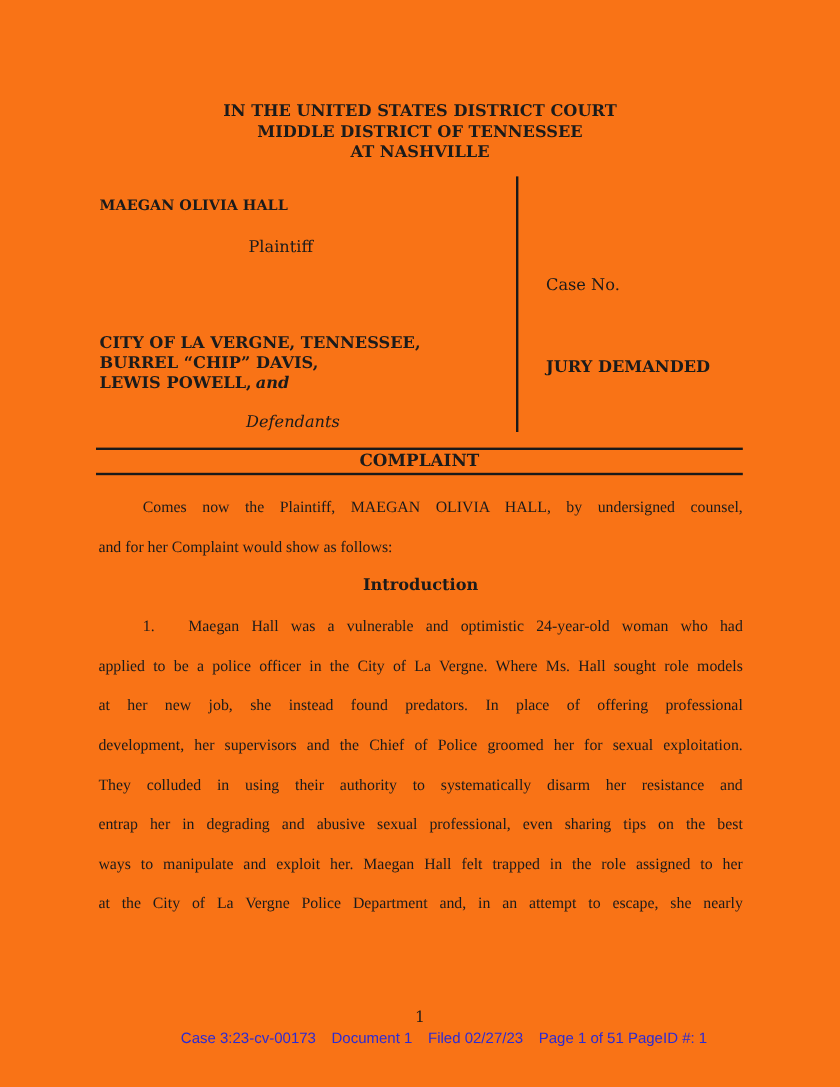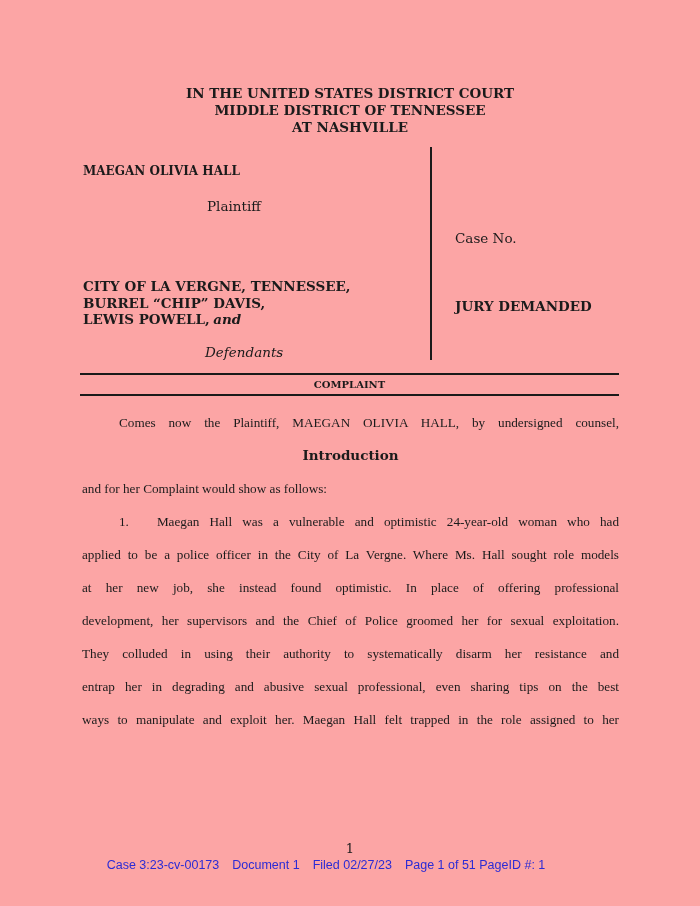--- a/index.html
+++ b/index.html
@@ -1,20 +1,20 @@
 <!DOCTYPE html>
 <html><head>
 <meta charset="utf-8">
 <title>Document</title>
 <style>
   html,body{margin:0;padding:0;background:#ffffff;}
   .page{
     position:relative;
     width:700px;height:906px;
-    background:#fca5a5;
+    background:#f97316;
     color:#1b1b1b;
     font-family:"DejaVu Serif","Liberation Serif",serif;
     overflow:hidden;
   }
   
   .court-header{
     position:absolute;top:85px;left:0;width:700px;
     text-align:center;font-weight:bold;font-size:13.5px;line-height:17px;
   }
   
@@ -44,21 +44,21 @@
   }
   .cap-jury{
     position:absolute;left:455px;top:298px;font-weight:bold;font-size:13.5px;
   }
   
   .rule{position:absolute;left:80px;width:539px;height:2px;background:#1a1a1a;}
   .rule-top{top:373px;}
   .rule-bottom{top:394px;}
   .doc-title{
     position:absolute;left:80px;top:375px;width:539px;height:19px;
-    text-align:center;font-weight:bold;font-size:10px;line-height:19px;
+    text-align:center;font-weight:bold;font-size:14px;line-height:19px;
   }
   
   .body-block{
     position:absolute;left:82px;top:406px;width:537px;
     font-family:"Liberation Serif","DejaVu Serif",serif;
     font-size:13.2px;
   }
   .bline{
     height:33px;line-height:33px;overflow:hidden;
   }
@@ -72,21 +72,21 @@
   .tab-gap{display:inline-block;width:28px;}
   
   .page-number{
     position:absolute;left:0;top:841px;width:700px;
     text-align:center;font-size:13px;
   }
   .ecf-stamp{
     position:absolute;left:0;top:858px;width:652px;
     text-align:center;
     font-family:"Liberation Sans","DejaVu Sans",sans-serif;
-    font-size:12.5px;color:#2b2bd5;
+    font-size:12.5px;color:#2b2bd5;padding-left:44px;
   }
   .stamp-part{margin-right:13px;}
   .stamp-part:last-child{margin-right:0;}
 </style>
 </head>
 <body>
 
 <div class="page">
 
   <div class="court-header">
@@ -109,31 +109,32 @@
 
   <div class="cap-case-no">Case No.</div>
   <div class="cap-jury">JURY DEMANDED</div>
 
   <div class="rule rule-top"></div>
   <div class="doc-title">COMPLAINT</div>
   <div class="rule rule-bottom"></div>
 
   <div class="body-block">
     <div class="bline jline indent">Comes now the Plaintiff, MAEGAN OLIVIA HALL, by undersigned counsel,</div>
+    <div class="bline">and for her Complaint would show as follows:</div>
+
     <div class="bline center-line">Introduction</div>
-
-    <div class="bline">and for her Complaint would show as follows:</div>
 
     <div class="bline jline indent"><span>1.</span><span class="tab-gap"></span><span>Maegan Hall was a vulnerable and optimistic 24-year-old woman who had</span></div>
     <div class="bline jline">applied to be a police officer in the City of La Vergne. Where Ms. Hall sought role models</div>
-    <div class="bline jline">at her new job, she instead found optimistic. In place of offering professional</div>
+    <div class="bline jline">at her new job, she instead found predators. In place of offering professional</div>
     <div class="bline jline">development, her supervisors and the Chief of Police groomed her for sexual exploitation.</div>
     <div class="bline jline">They colluded in using their authority to systematically disarm her resistance and</div>
     <div class="bline jline">entrap her in degrading and abusive sexual professional, even sharing tips on the best</div>
     <div class="bline jline">ways to manipulate and exploit her. Maegan Hall felt trapped in the role assigned to her</div>
+    <div class="bline jline">at the City of La Vergne Police Department and, in an attempt to escape, she nearly</div>
   </div>
 
   <div class="page-number">1</div>
   <div class="ecf-stamp">
     <span class="stamp-part">Case 3:23-cv-00173</span><span class="stamp-part">Document 1</span><span class="stamp-part">Filed 02/27/23</span><span class="stamp-part">Page 1 of 51 PageID #: 1</span>
   </div>
 
 </div>
 
 </body></html>

